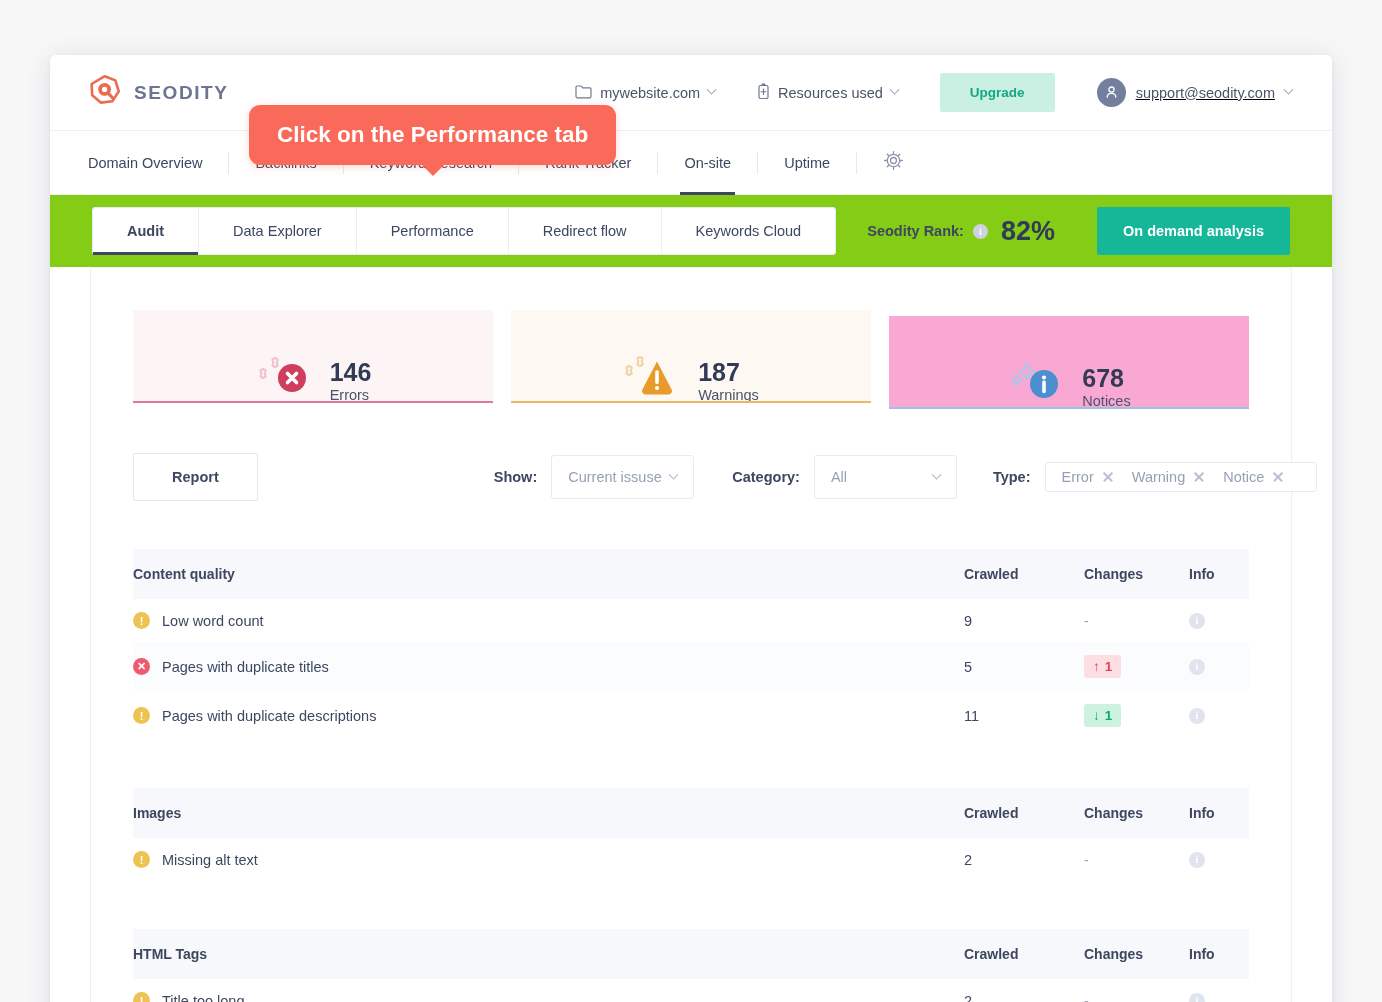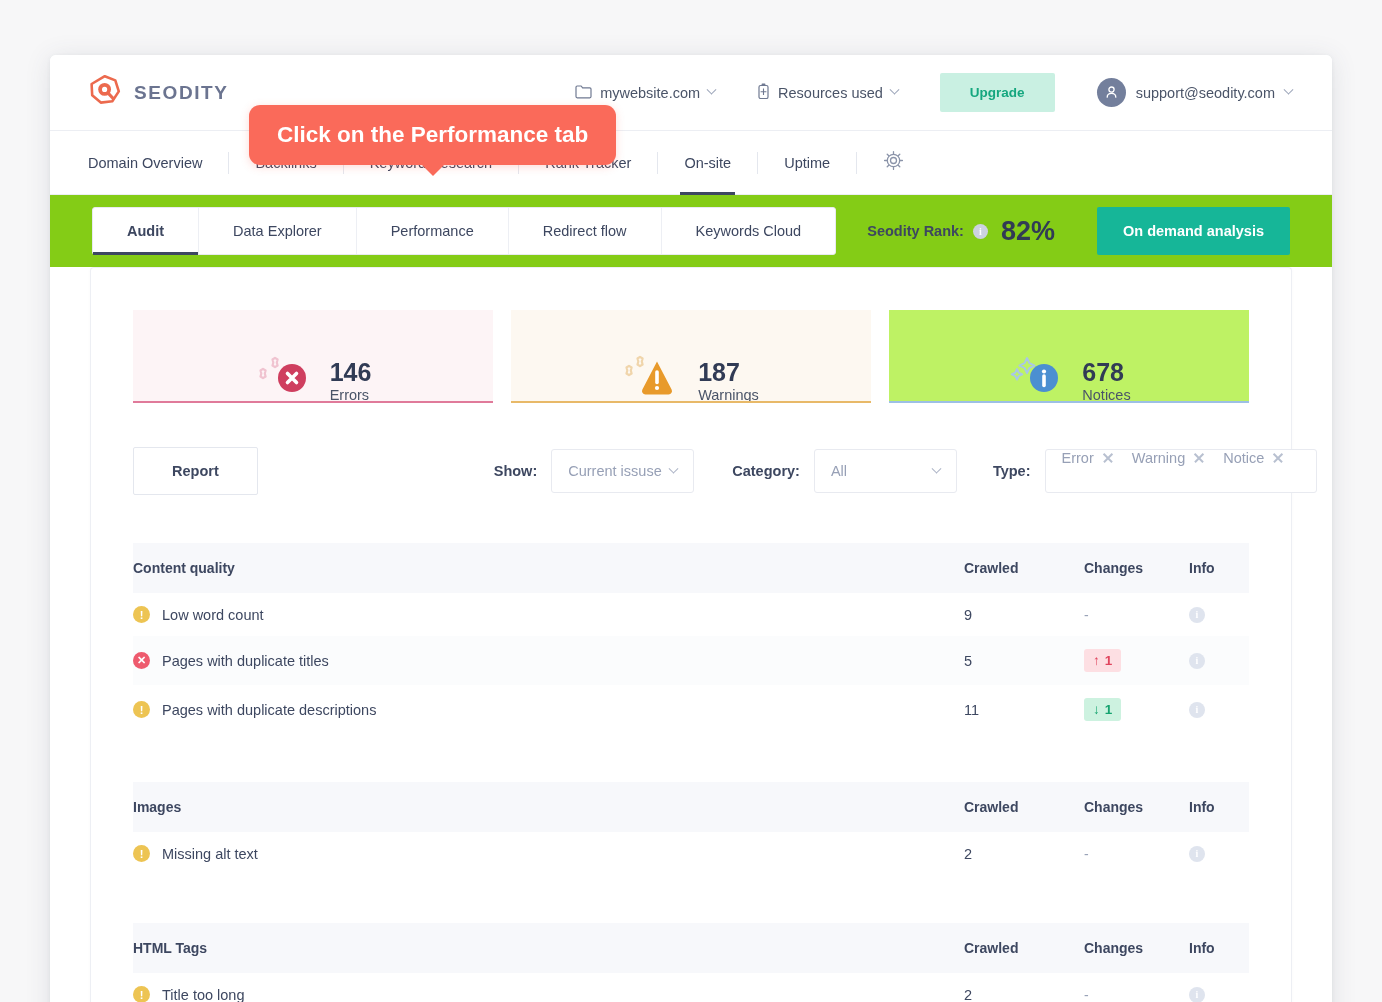--- a/index.html
+++ b/index.html
@@ -50,21 +50,21 @@
     transform: rotate(45deg) translate(-2px,-2px);
   }
   .upgrade-btn {
     background: #c9f0e2; color: #15a77f;
     border: none; border-radius: 2px;
     font-size: 13.5px; font-weight: 700;
     padding: 12px 30px; cursor: pointer;
     font-family: "Liberation Sans", sans-serif;
     margin-right: 42px;
   }
-  .account { display: flex; align-items: center; gap: 10px; cursor: pointer; }
+  .account { display: flex; align-items: center; gap: 10px; cursor: pointer; text-decoration: underline; }
   .avatar {
     width: 29px; height: 29px; border-radius: 50%;
     background: #737f9c; display:flex; align-items:center; justify-content:center;
   }
   .account-mail { font-size: 14.5px; color: #4a5468; }
 
   
   .navbar {
     height: 64px; display: flex; align-items: stretch;
     padding: 0 28px 0 0;
@@ -176,21 +176,21 @@
     gap: 17px;
     position: relative;
   }
   .stat::after {
     content:''; position:absolute; left:0; right:0; bottom:0; height: 2px;
   }
   .stat.errors   { background: #fdf4f6; }
   .stat.errors::after   { background: #e07a9a; }
   .stat.warnings { background: #fdf8f1; }
   .stat.warnings::after { background: #e8b968; }
-  .stat.notices  { background: #bef264; }
+  .stat.notices  { background: #f9a8d4; margin-top: 6px; }
   .stat.notices::after  { background: #9dc0e5; }
   .stat-icon { width: 58px; height: 50px; position: relative; }
   .stat-num { font-size: 25px; font-weight: 700; color: #313b55; line-height: 1.15;}
   .stat-lbl { font-size: 14.5px; color: #4a5468; }
 
   
   .filters {
     display: flex; align-items: center;
     padding: 44px 42px 0 42px;
   }
@@ -214,21 +214,21 @@
   .select .caret2 {
     margin-left: auto;
     width: 7px; height: 7px;
     border-right: 1.6px solid #aab2c5;
     border-bottom: 1.6px solid #aab2c5;
     transform: rotate(45deg) translate(-2px,-2px);
   }
   .select.cat { min-width: 143px; }
   .type-box {
     border: 1px solid #e8eaf0; background:#fff; border-radius:3px;
-    height: 44px; display:flex; align-items:flex-start; padding: 0 14px 0 16px;
+    height: 30px; display:flex; align-items:center; padding: 0 14px 0 16px;
     cursor: pointer;
   }
   .chip { display:flex; align-items:center; gap: 8px; margin-right: 18px; }
   .chip .t { font-size: 14.5px; color:#97a0b6; }
   .xicon { width: 12px; height: 12px; position: relative; }
   .xicon::before, .xicon::after {
     content:''; position:absolute; left:0; top:5px; width: 12px; height: 1.5px;
     background: #b8c0d0;
   }
   .xicon::before { transform: rotate(45deg); }

